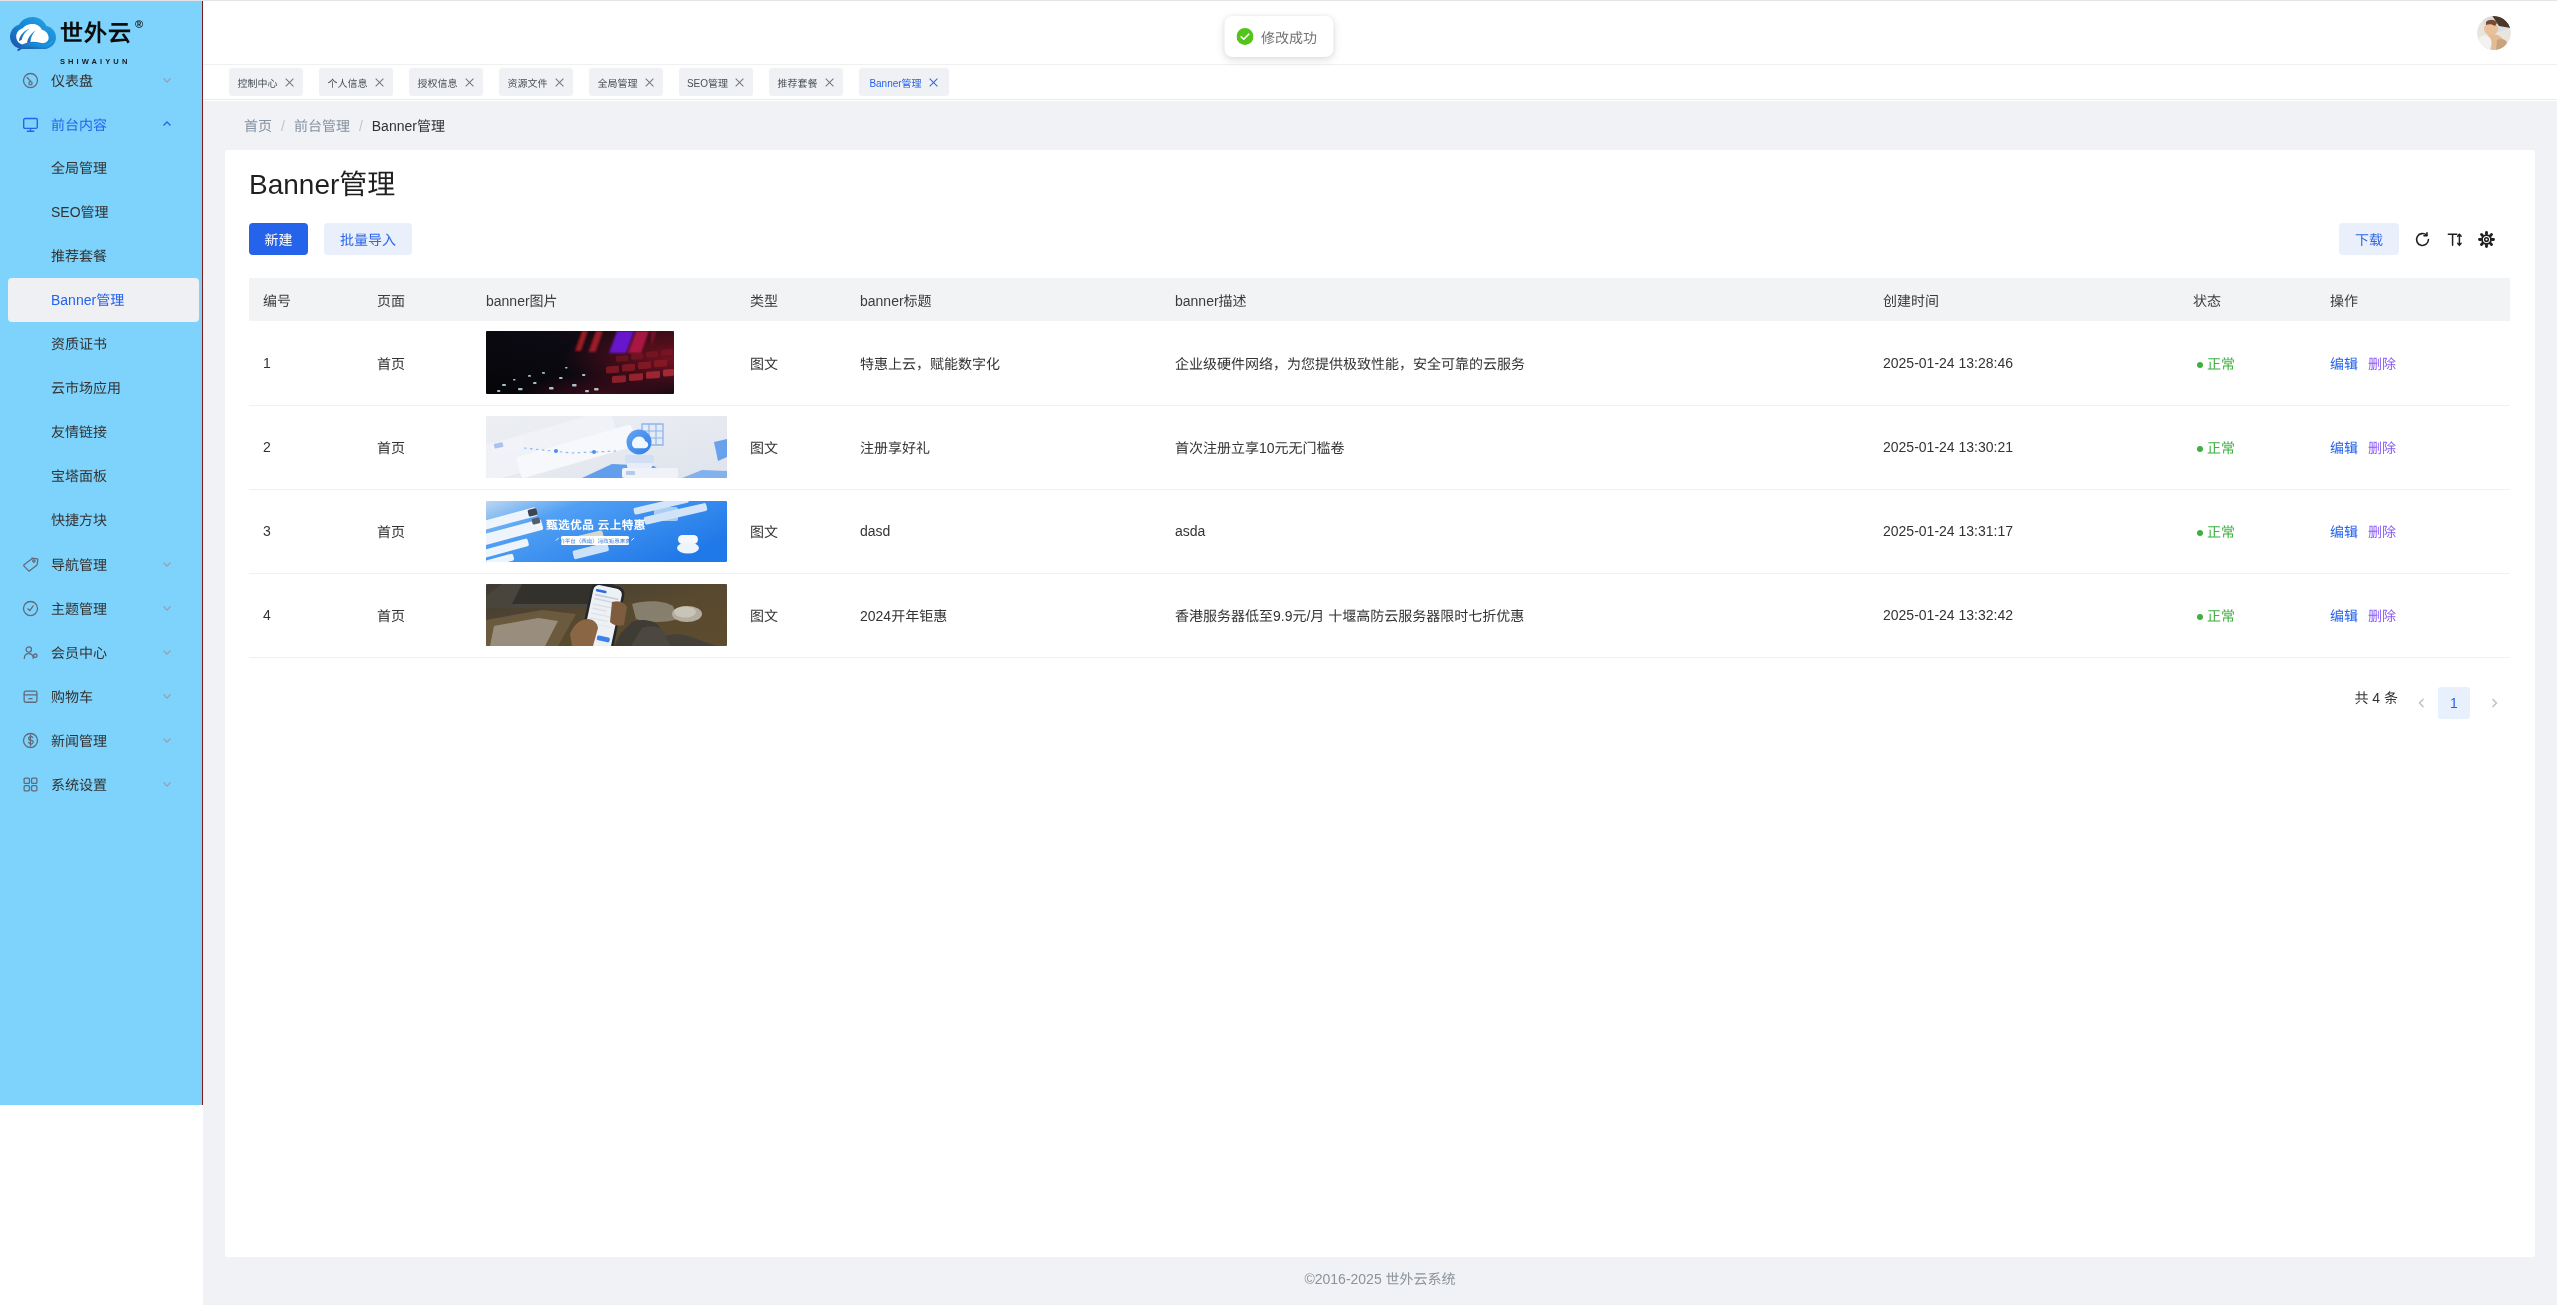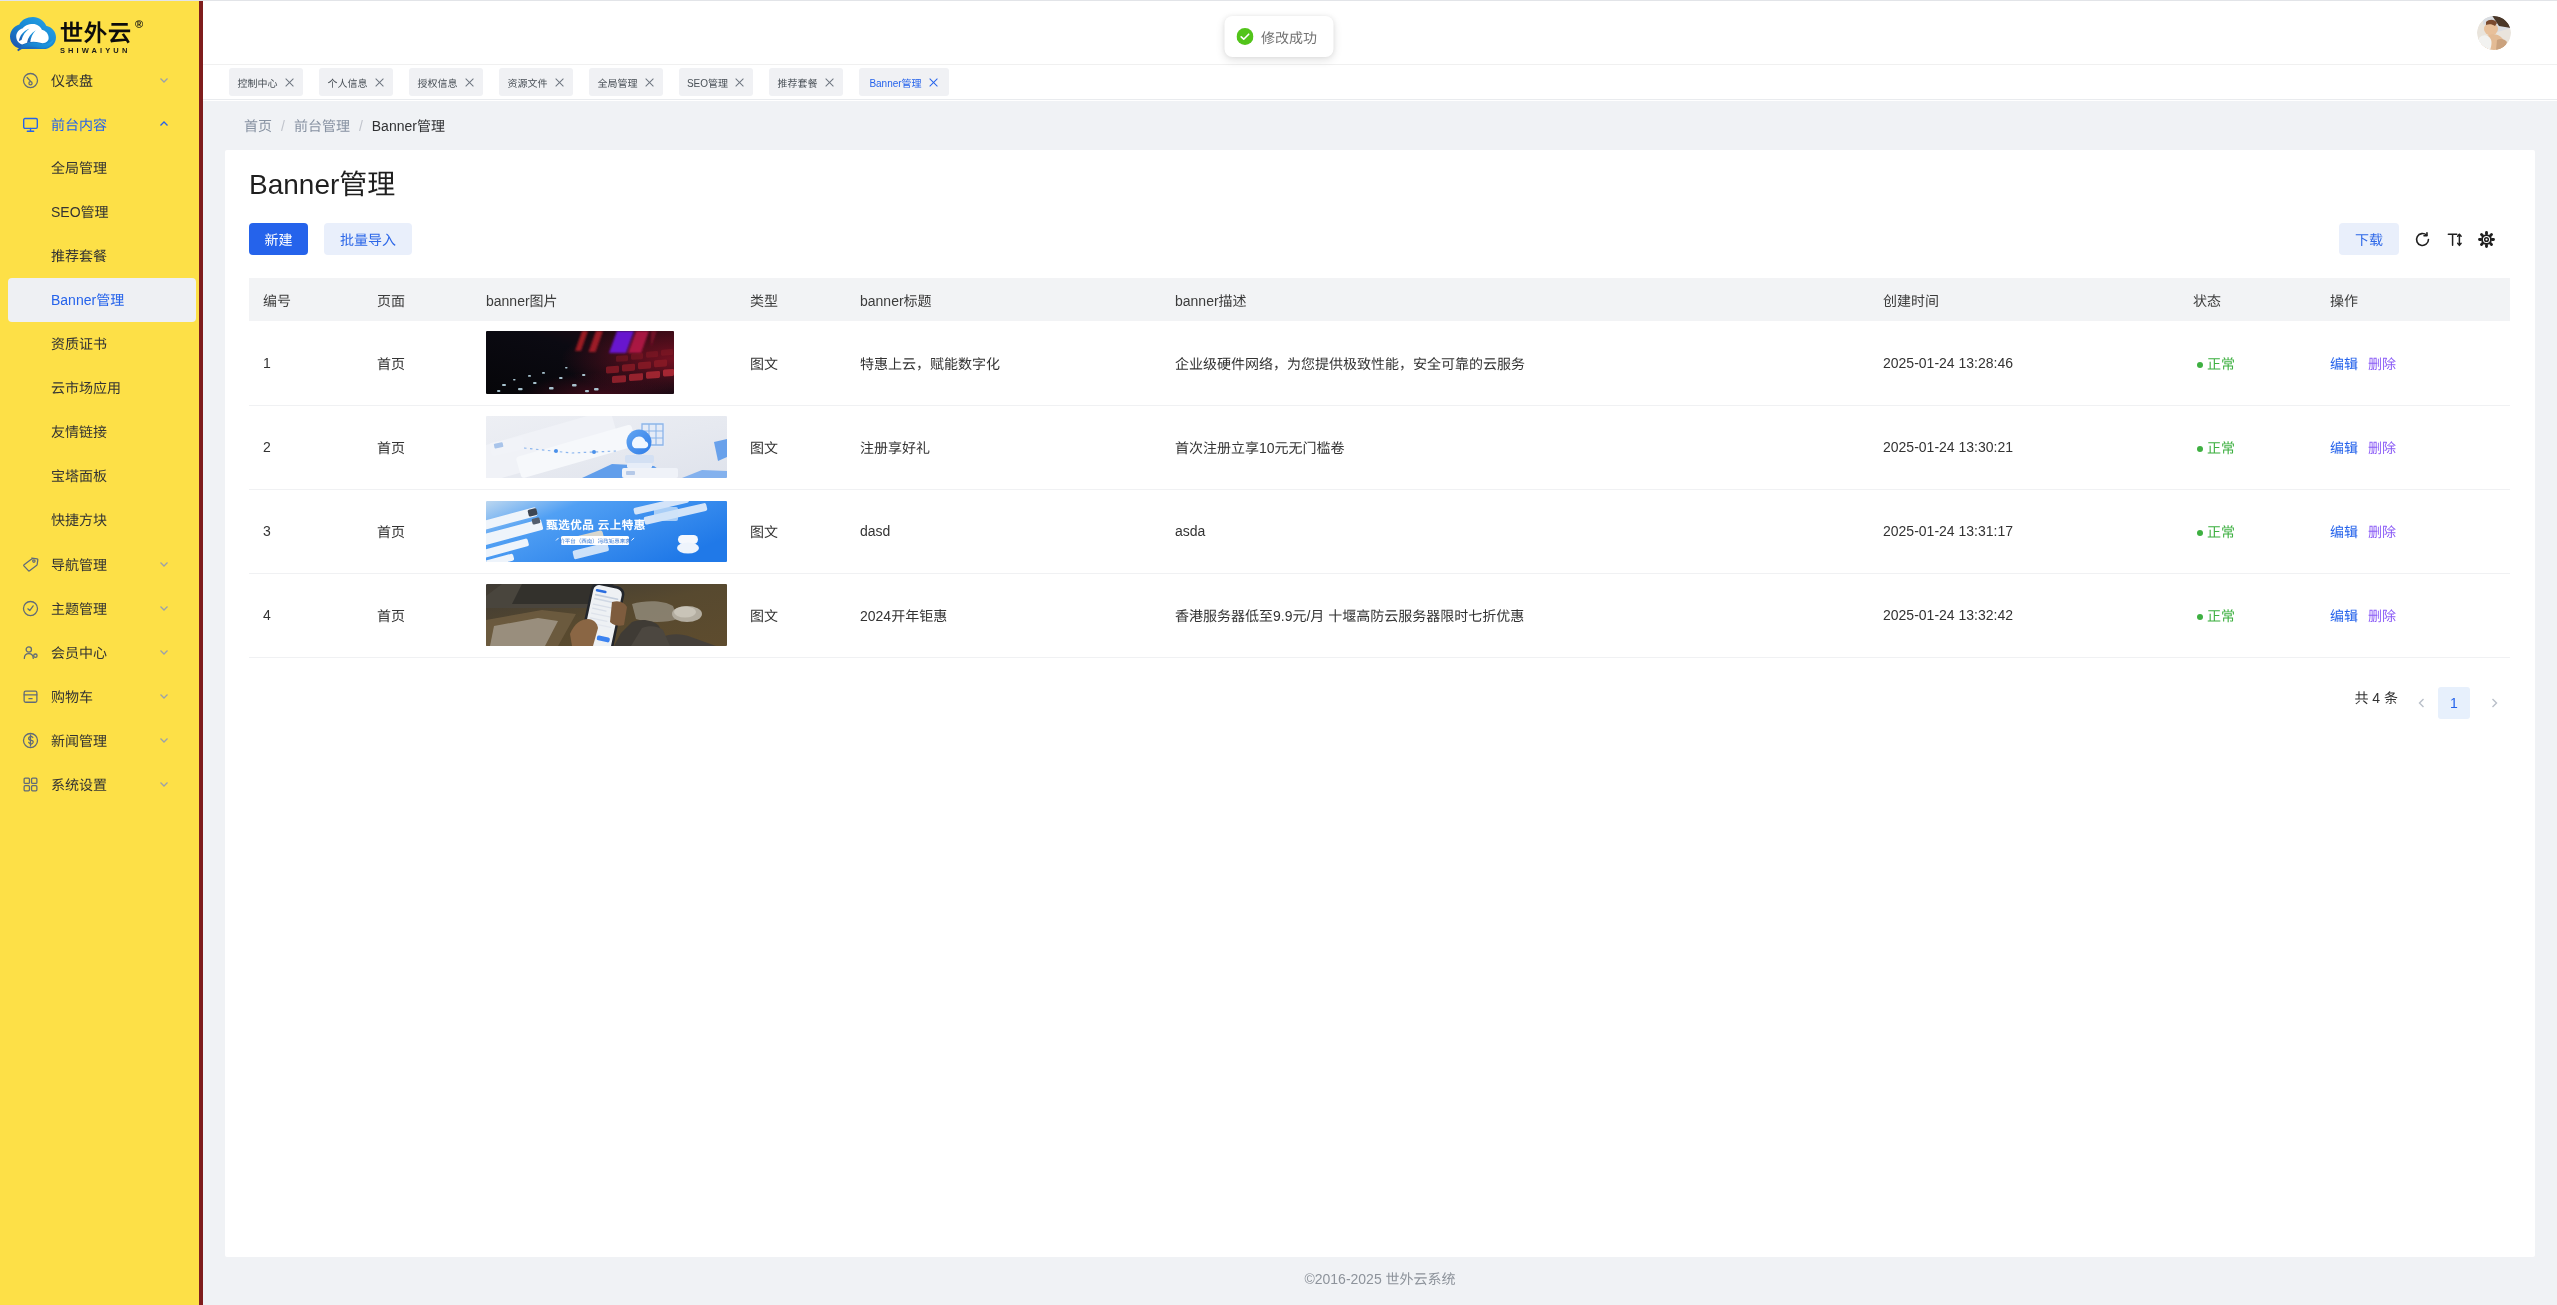--- a/index.html
+++ b/index.html
@@ -1,25 +1,25 @@
 <!DOCTYPE html>
 <html lang="zh-CN"><head>
 <meta charset="utf-8">
 <style>
 *{margin:0;padding:0;box-sizing:border-box}
 html,body{width:2557px;height:1305px;overflow:hidden;font-family:"Liberation Sans",sans-serif;background:#fff}
 body:before{content:"";position:absolute;left:0;top:0;right:0;height:1px;background:#e2e4e8;z-index:99}
 
-.sidebar{position:absolute;left:0;top:0;width:203px;height:1305px;background:#fde047;border-right:4px solid #7f1d1d;z-index:5}
+.sidebar{position:absolute;left:0;top:0;width:203px;height:1105px;background:#7dd3fc;border-right:1px solid #7f1d1d;z-index:5}
 .logo{position:absolute;left:9px;top:15px;display:flex}
 .logo svg{display:block}
 .lt{margin-left:3px;position:relative}
 .lt .cn{font-size:23px;font-weight:700;color:#0c0c0c;letter-spacing:1px;line-height:24px;margin-top:6px;font-family:"Liberation Sans",sans-serif}
 .lt .reg{position:absolute;right:-12px;top:-3px;font-size:11px;font-weight:700;color:#111}
-.lt .en{font-size:7.5px;font-weight:700;color:#1a1a1a;letter-spacing:3.1px;margin-top:1px}
+.lt .en{font-size:7.5px;font-weight:700;color:#1a1a1a;letter-spacing:3.1px;margin-top:12px}
 .menu{position:absolute;top:58px;left:0;right:0}
 .mi{height:44px;display:flex;align-items:center;padding:0 26px 0 22px;color:#333;font-size:14px;position:relative;cursor:pointer}
 .mi .ic{width:17px;height:17px;margin-right:12px;flex:none;display:flex;align-items:center}
 .mi .lbl{flex:1}
 .mi .chev{flex:none;margin-right:2px}
 .mi.blue{color:#2563eb}
 .sub{height:44px;line-height:44px;padding-left:51px;font-size:14px;color:#333;cursor:pointer}
 .sub.on{background:#eef0f3;border-radius:4px;margin:0 3px 0 8px;padding-left:43px;color:#2563eb}
 
 .header{position:absolute;left:203px;right:0;top:0;height:65px;background:#fff;border-bottom:1px solid #f0f0f0}

